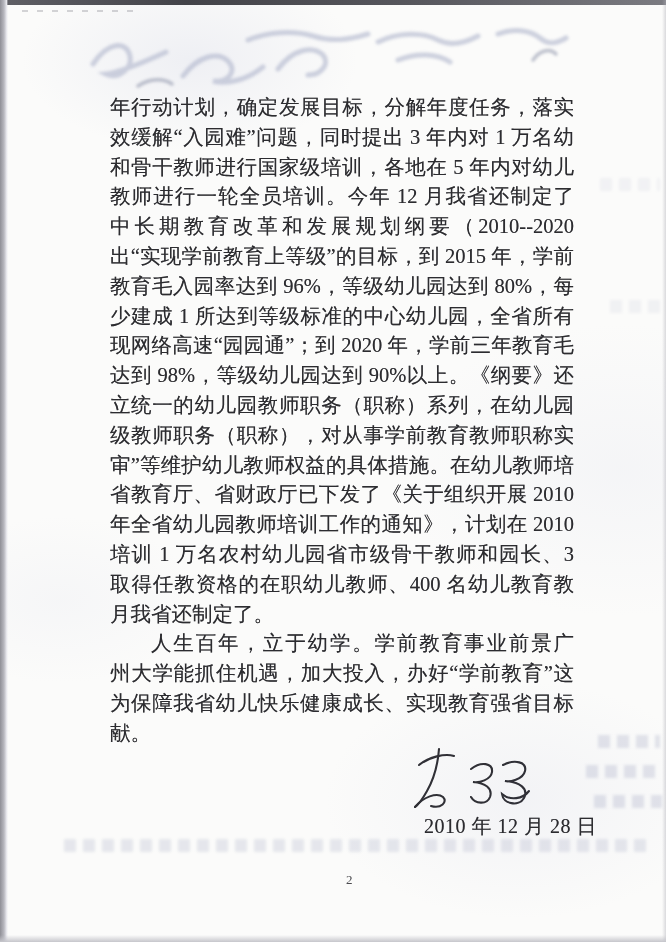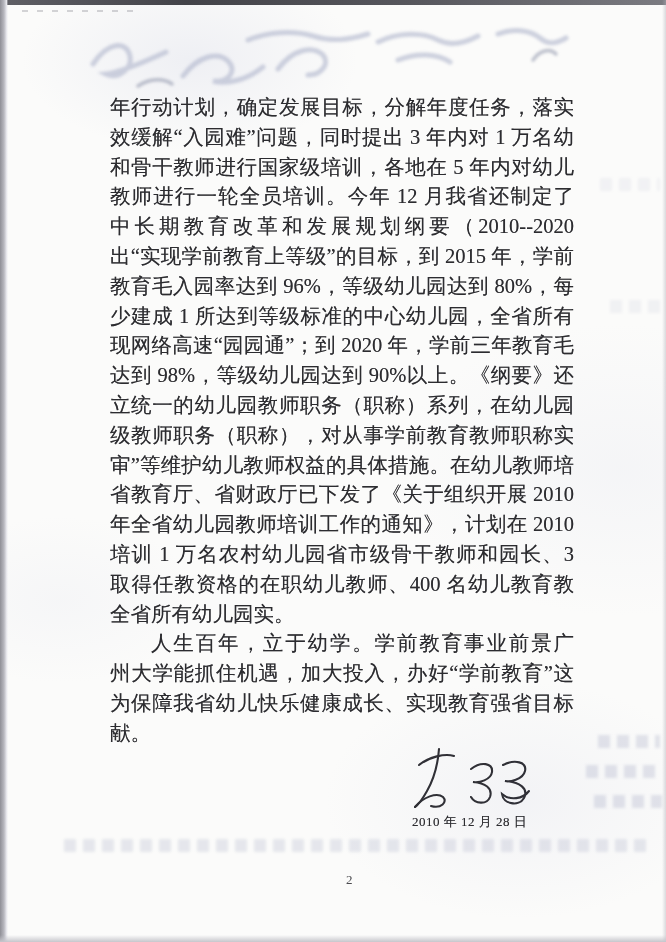--- a/index.html
+++ b/index.html
@@ -44,21 +44,21 @@
     text-align:justify;text-align-last:justify;
     text-shadow:0 0 .4px rgba(44,44,48,.55);
   }
   .body-text .line.end{text-align-last:left;}
   .body-text .line.indent{text-indent:41px;}
 
   .signature{position:absolute;left:405px;top:740px;width:150px;height:74px;}
   .signature svg{display:block;}
   .sr{position:absolute;width:1px;height:1px;overflow:hidden;clip-path:inset(50%);opacity:0;}
 
-  .date-line{position:absolute;left:412px;top:813px;font-size:13px;color:#2c2c30;
+  .date-line{position:absolute;left:424px;top:813px;font-size:20px;color:#2c2c30;
     letter-spacing:.5px;text-shadow:0 0 .4px rgba(44,44,48,.5);}
   .page-number{position:absolute;left:346px;top:872px;font-size:13px;color:#4a4a4e;}
 </style>
 </head>
 <body>
 
 <div class="scan">
 
   <div class="mottle"></div>
 
@@ -98,21 +98,21 @@
       <div class="line">少建成 1 所达到等级标准的中心幼儿园，全省所有幼儿园实</div>
       <div class="line">现网络高速“园园通”；到 2020 年，学前三年教育毛入园率</div>
       <div class="line">达到 98%，等级幼儿园达到 90%以上。《纲要》还提出“建</div>
       <div class="line">立统一的幼儿园教师职务（职称）系列，在幼儿园设置正高</div>
       <div class="line">级教师职务（职称），对从事学前教育教师职称实行单列评</div>
       <div class="line">审”等维护幼儿教师权益的具体措施。在幼儿教师培养方面，</div>
       <div class="line">省教育厅、省财政厅已下发了《关于组织开展 2010—2012</div>
       <div class="line">年全省幼儿园教师培训工作的通知》，计划在 2010—2012 年</div>
       <div class="line">培训 1 万名农村幼儿园省市级骨干教师和园长、3 万名尚未</div>
       <div class="line">取得任教资格的在职幼儿教师、400 名幼儿教育教研员和进</div>
-      <div class="line end">全省所有幼儿园实。</div>
+      <div class="line end">月我省还制定了。</div>
       <div class="line indent">人生百年，立于幼学。学前教育事业前景广阔，希望温</div>
       <div class="line">州大学能抓住机遇，加大投入，办好“学前教育”这个专业，</div>
       <div class="line">为保障我省幼儿快乐健康成长、实现教育强省目标多作贡</div>
       <div class="line end">献。</div>
     </div>
 
   <div class="signature">
     <svg width="150" height="74" viewBox="0 0 150 74">
       <g fill="none" stroke="#1b1b22" stroke-width="2.1" stroke-linecap="round" opacity="0.9">
         <path d="M34 9 C33 22 30 37 22 51 C17 60 13 65 10 67"></path>

